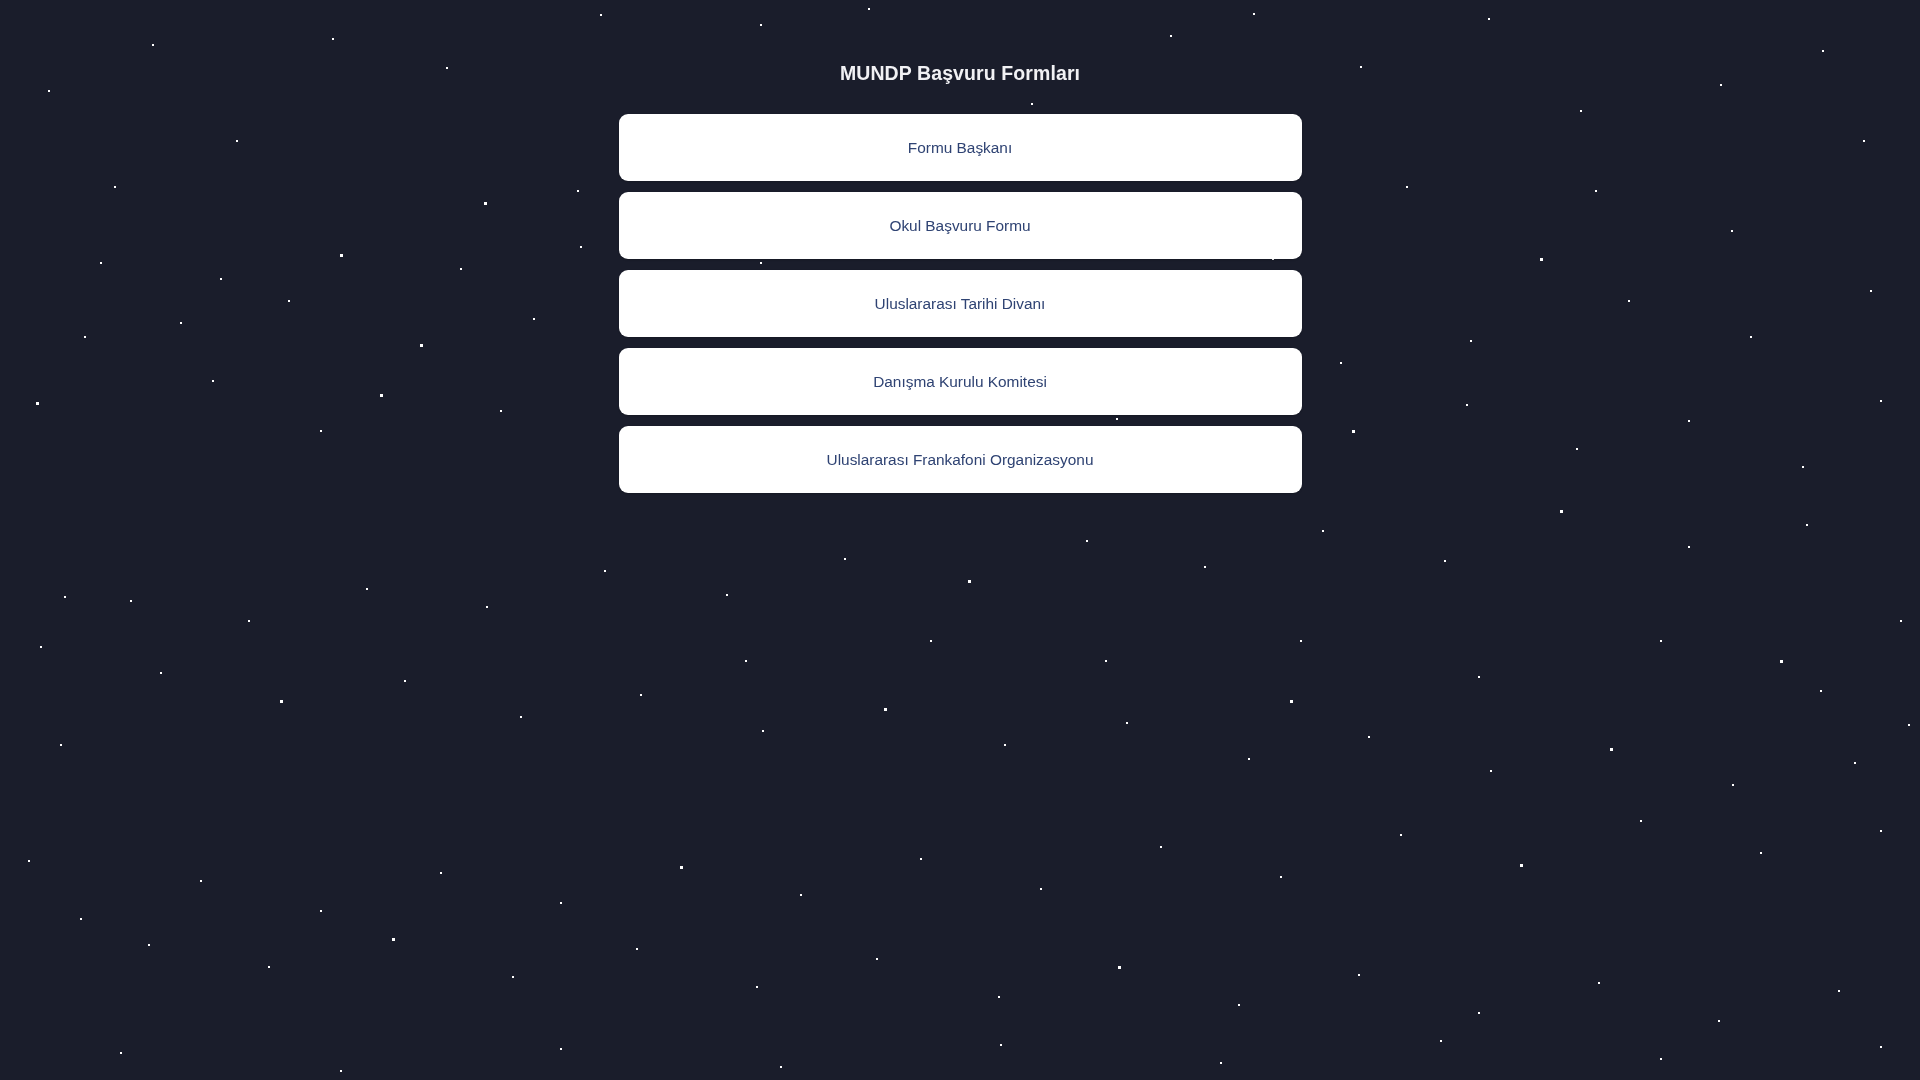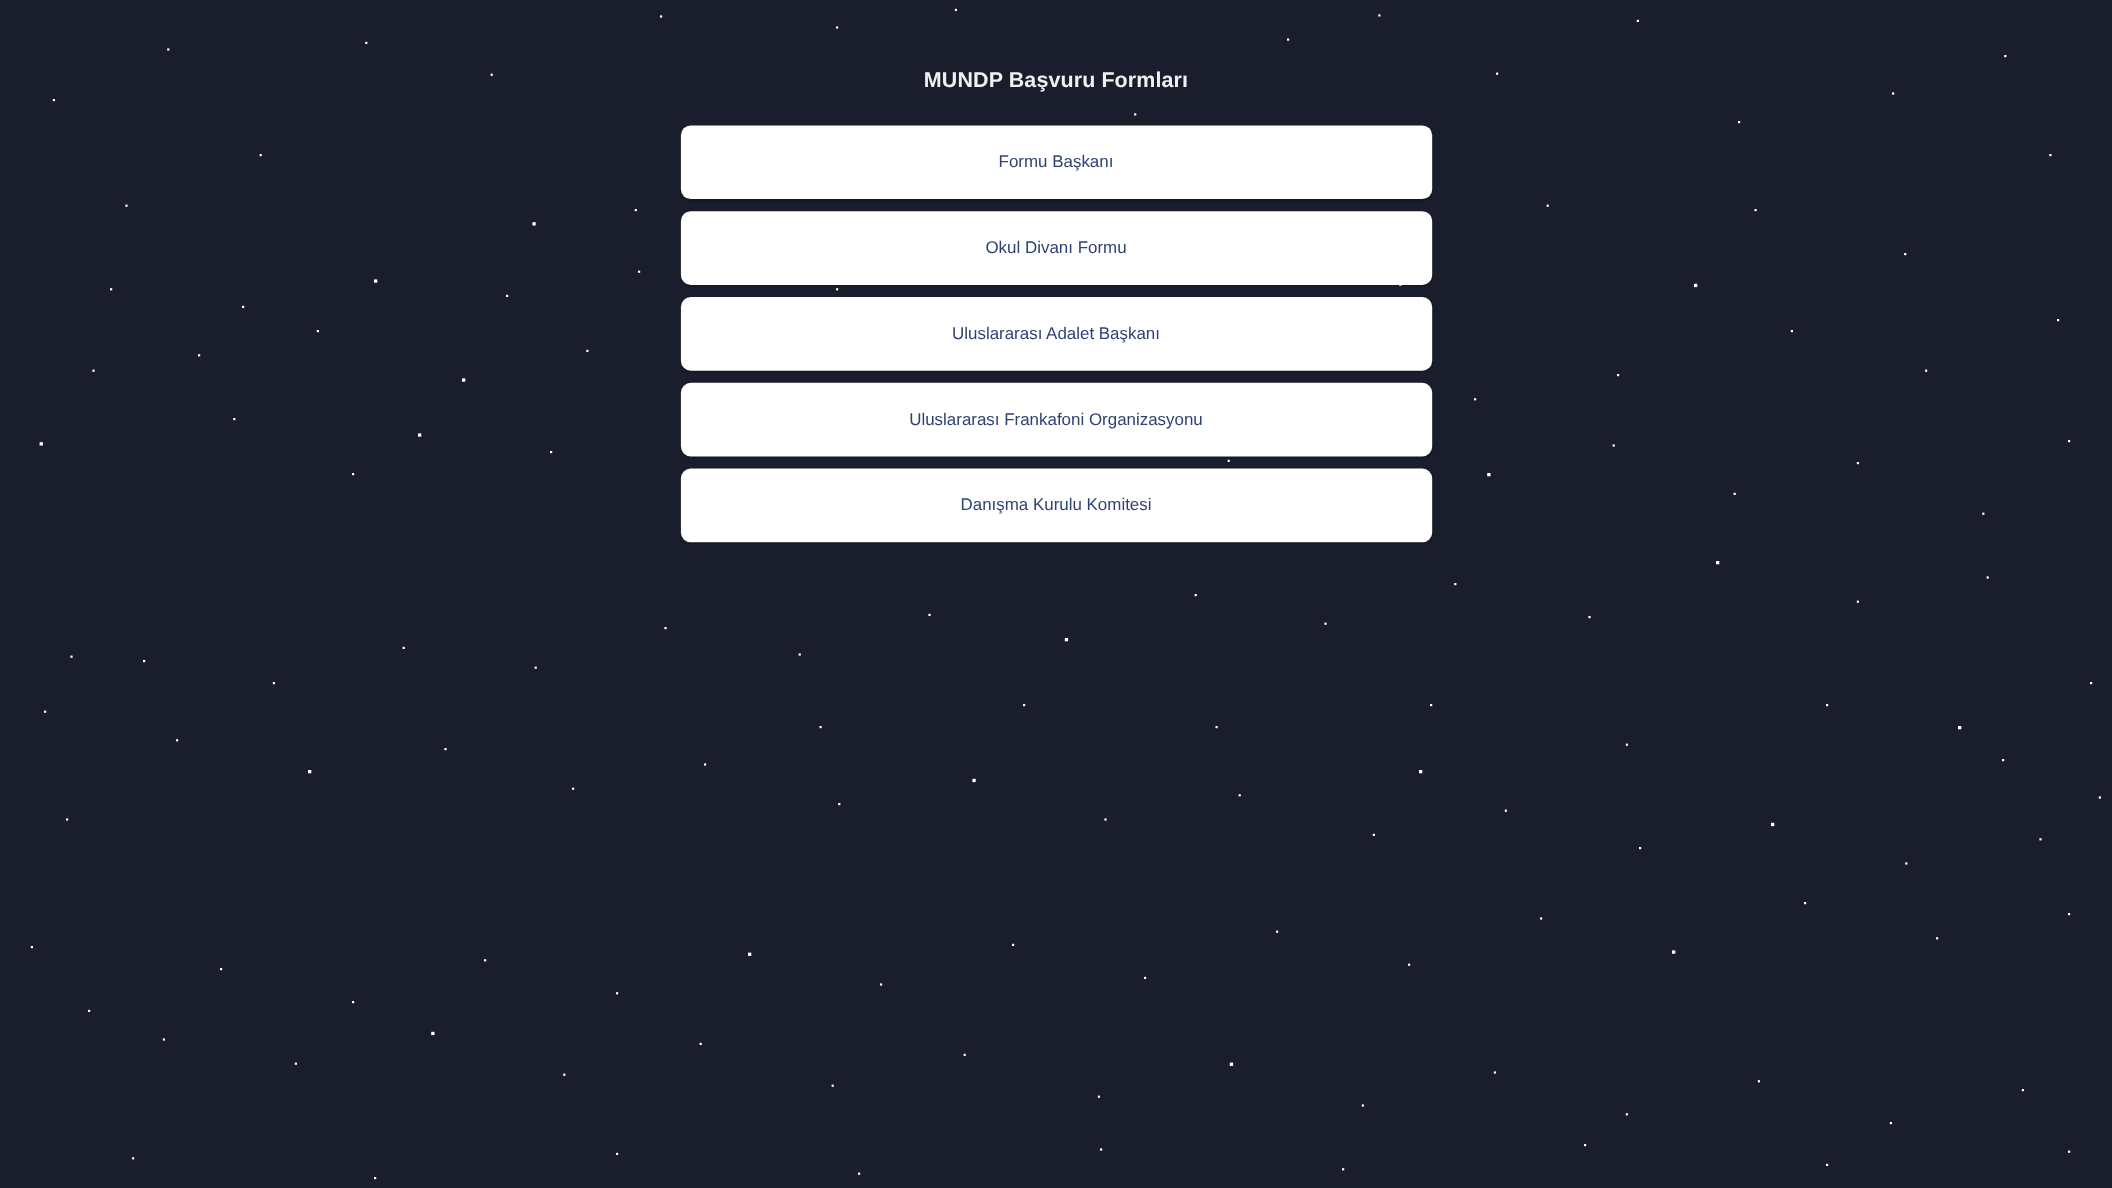--- a/index.html
+++ b/index.html
@@ -249,26 +249,26 @@
 
 <div class="page">
 
   <h1 class="page-title">MUNDP Başvuru Formları</h1>
 
   <div class="form-list">
       <button class="form-card">
         <span class="form-card-label">Formu Başkanı</span>
       </button>
       <button class="form-card">
-        <span class="form-card-label">Okul Divanı Formu</span>
-      </button>
-      <button class="form-card">
-        <span class="form-card-label">Uluslararası Adalet Başkanı</span>
+        <span class="form-card-label">Okul Başvuru Formu</span>
+      </button>
+      <button class="form-card">
+        <span class="form-card-label">Uluslararası Tarihi Divanı</span>
+      </button>
+      <button class="form-card">
+        <span class="form-card-label">Danışma Kurulu Komitesi</span>
       </button>
       <button class="form-card">
         <span class="form-card-label">Uluslararası Frankafoni Organizasyonu</span>
       </button>
-      <button class="form-card">
-        <span class="form-card-label">Danışma Kurulu Komitesi</span>
-      </button>
     </div>
 
 </div>
 
 </body></html>

